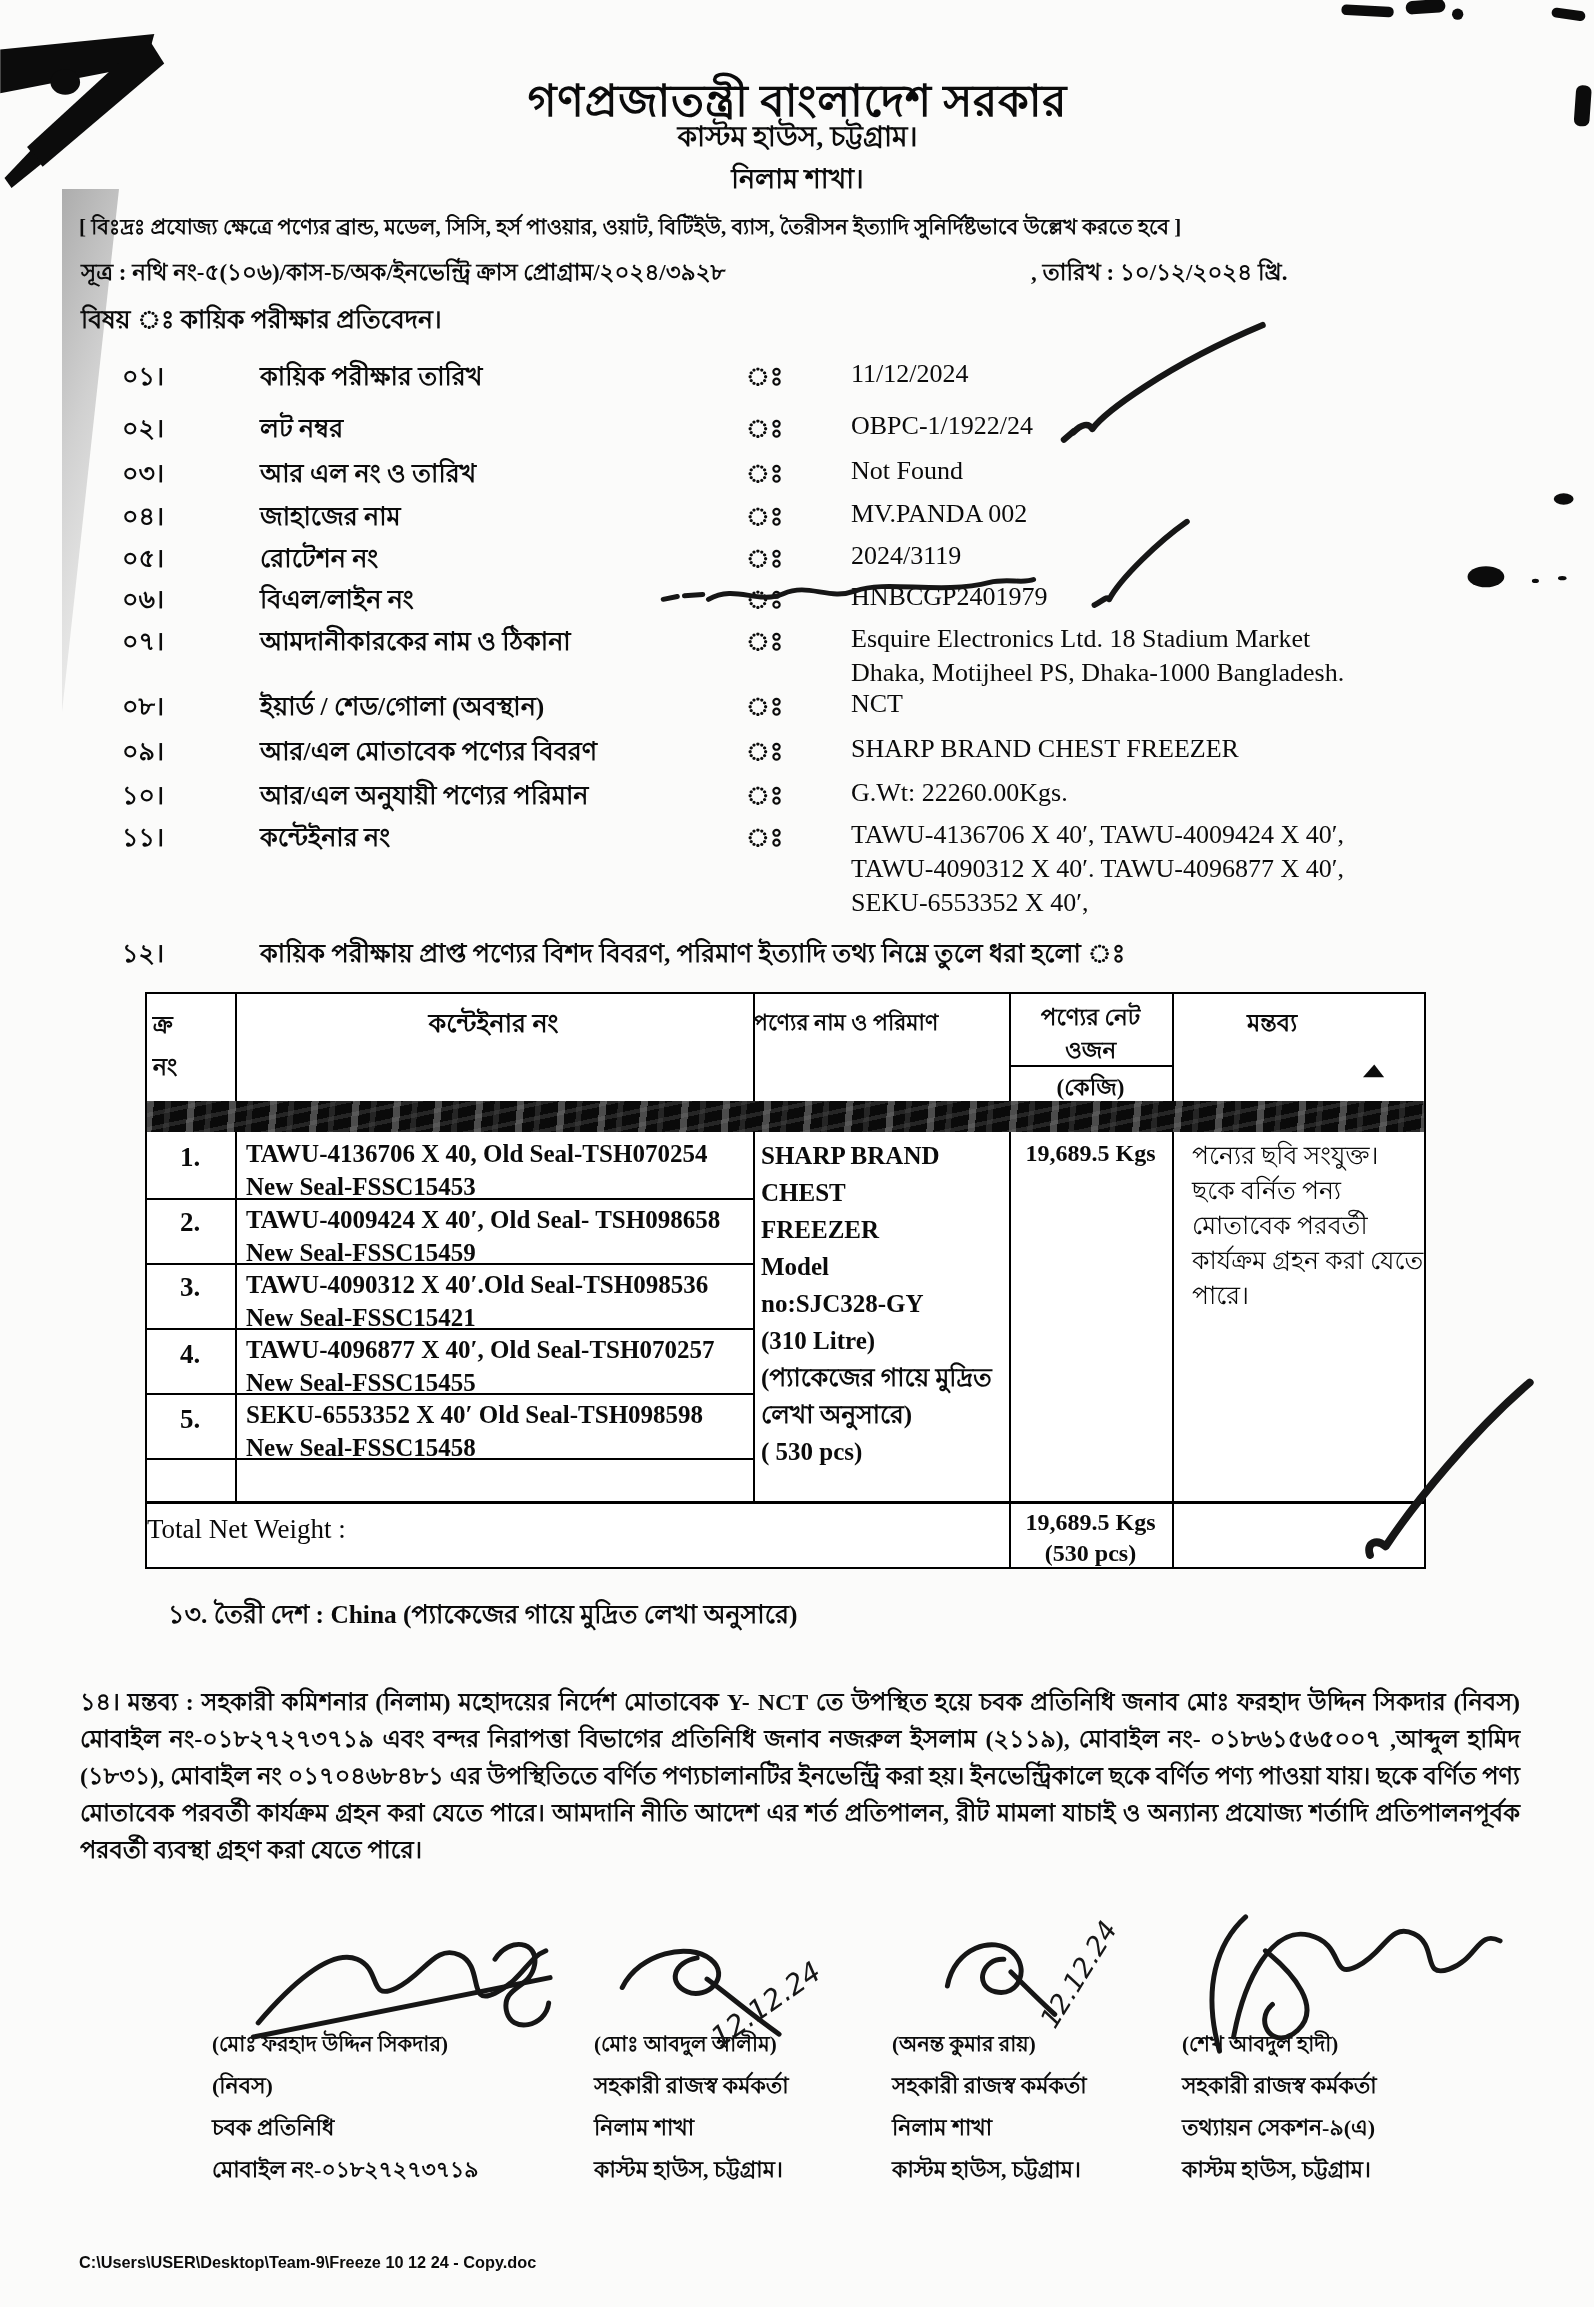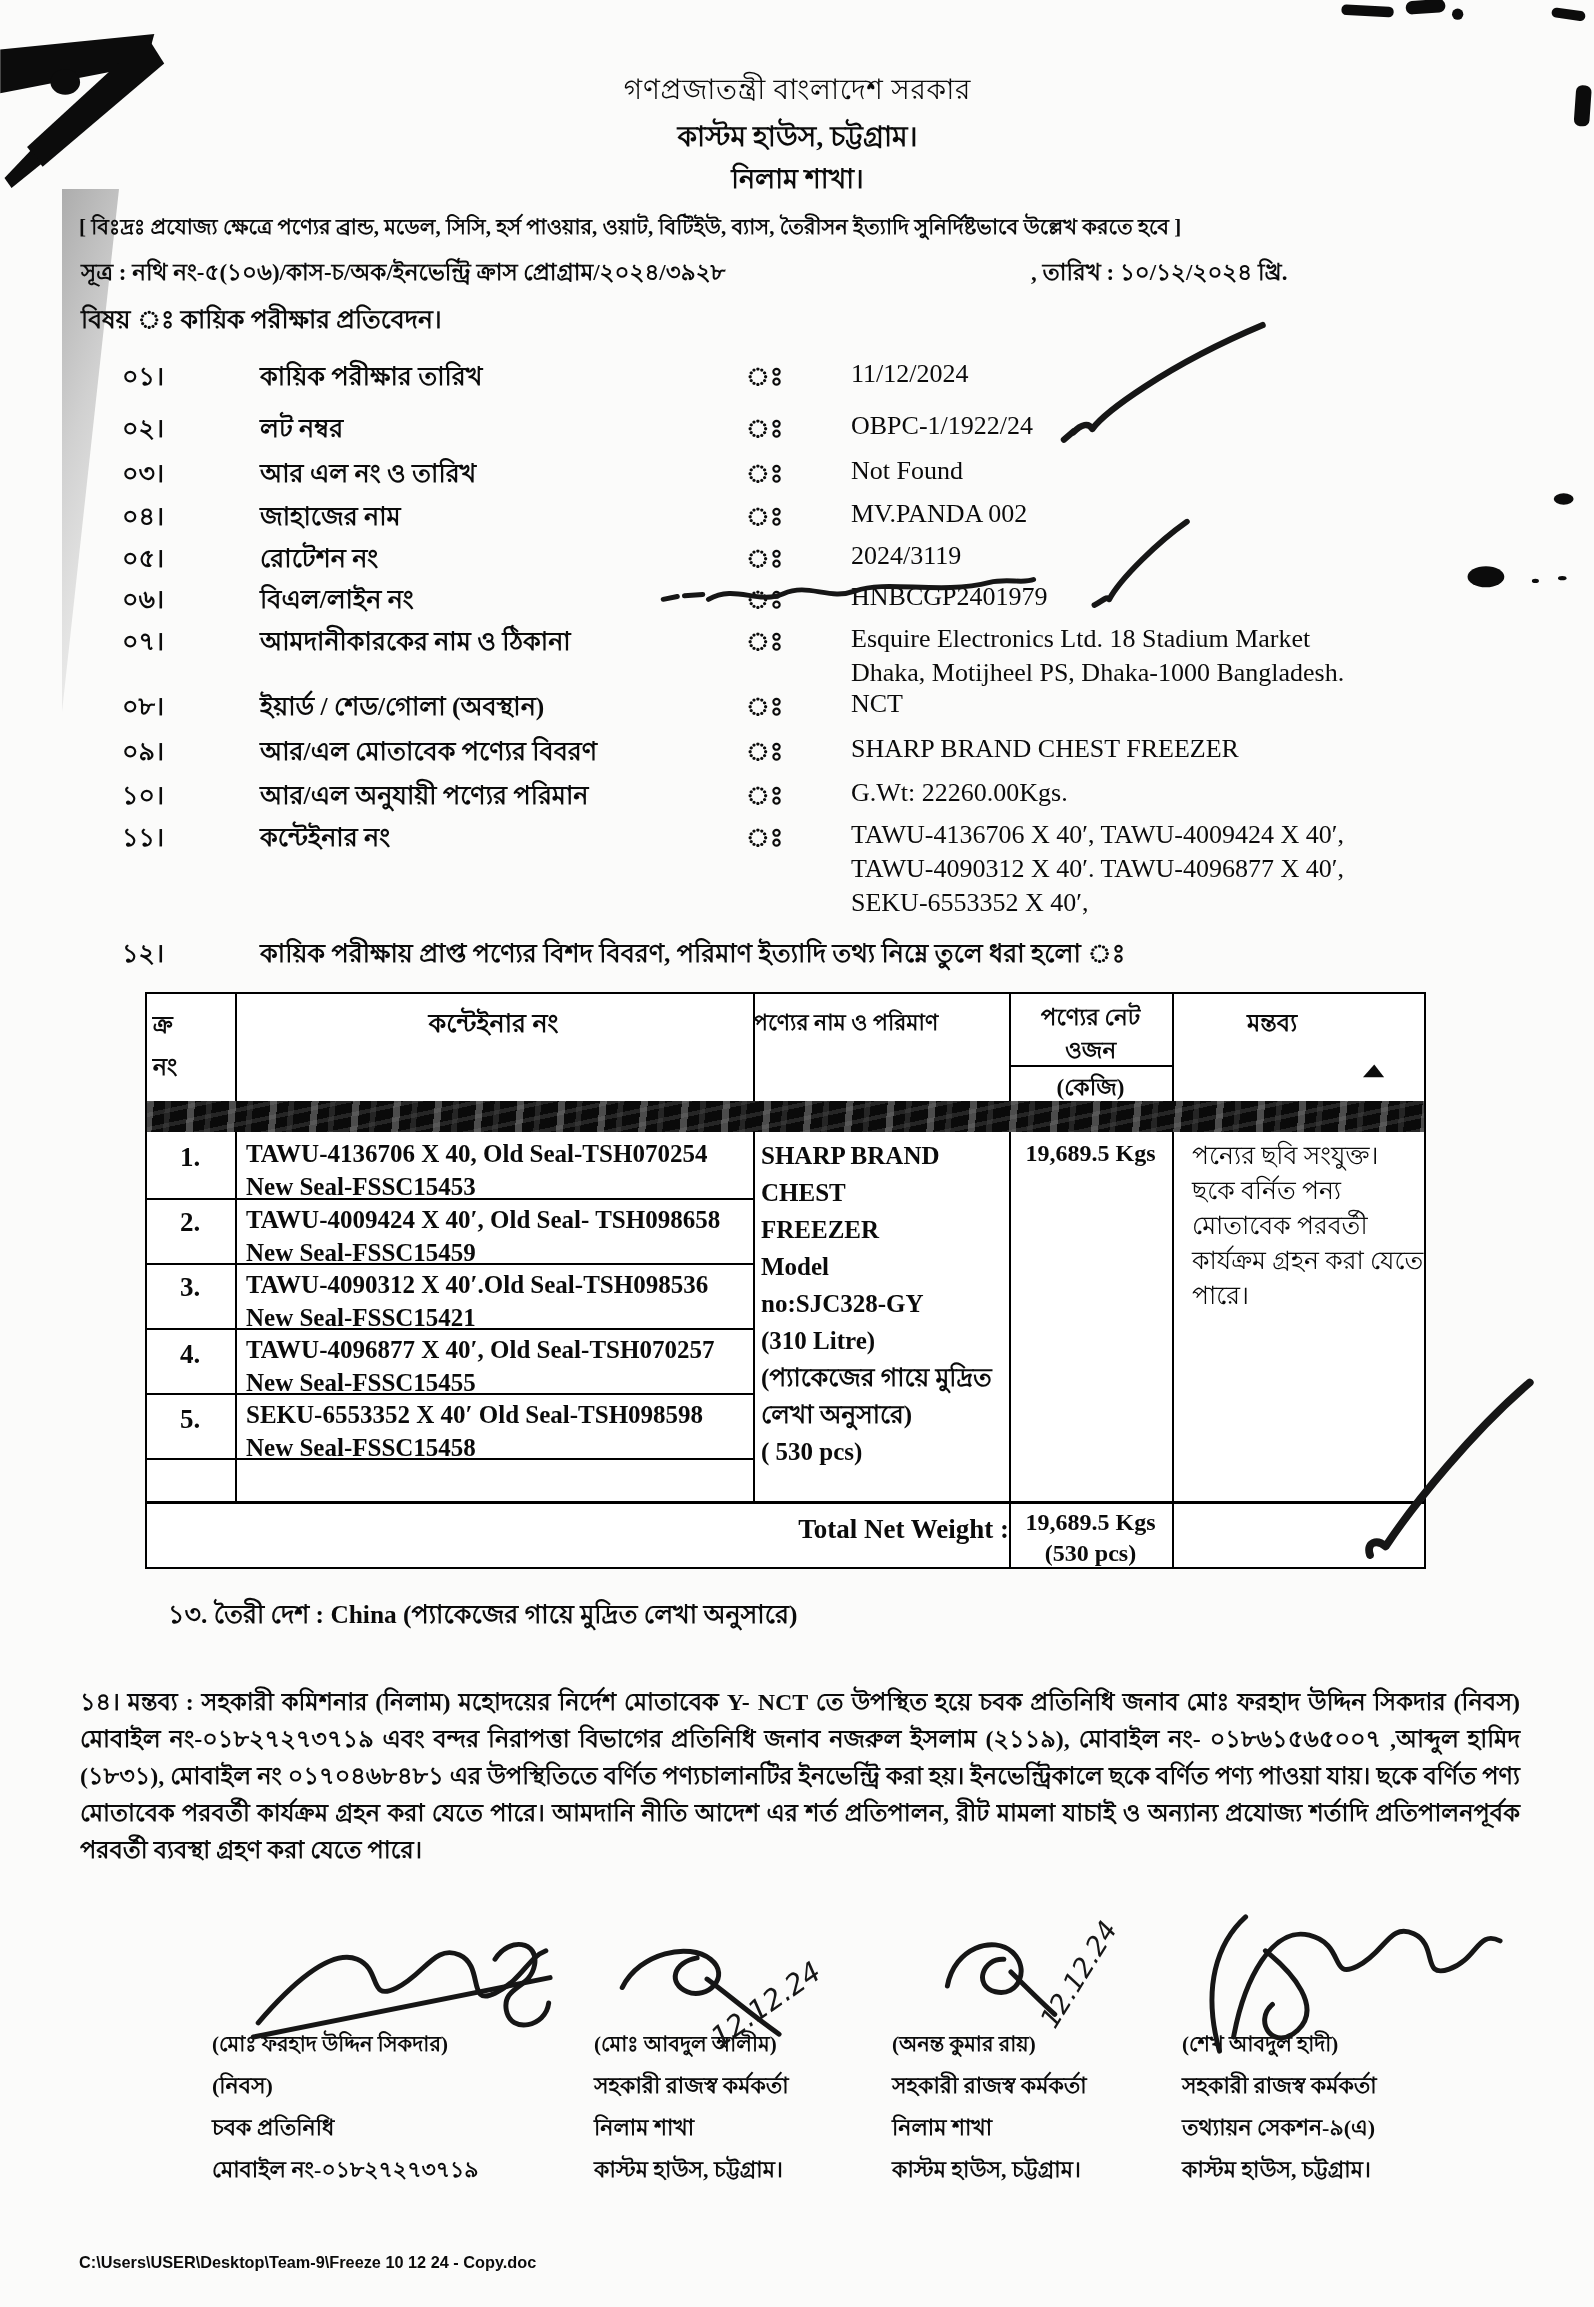--- a/index.html
+++ b/index.html
@@ -3,21 +3,21 @@
 <meta charset="utf-8">
 <style>
   html,body{margin:0;padding:0;background:#d8d8d8}
   .page{position:relative;width:1595px;height:2307px;background:#fbfbfa;overflow:hidden;
         font-family:"Liberation Serif","DejaVu Serif",serif;color:#0b0b0b}
   .abs{position:absolute}
   .bn{font-weight:700}
   .pre{white-space:pre-line}
 
   
-  .gov{left:0;right:0;top:68px;font-size:28px;font-weight:400;text-align:center;letter-spacing:0.7px}
+  .gov{left:0;right:0;top:68px;font-size:44px;font-weight:700;text-align:center;letter-spacing:0.7px}
   .office{left:0;right:0;top:115px;font-size:28px;font-weight:700;text-align:center}
   .branch{left:0;right:0;top:158px;font-size:27px;font-weight:700;text-align:center}
 
   .noteline{left:79px;top:211px;font-size:21px;font-weight:700;white-space:nowrap}
   .refrow{left:0;top:254px;width:100%;font-size:23px;font-weight:700}
   .ref-left{position:absolute;left:81px;white-space:nowrap}
   .ref-right{position:absolute;left:1031px;white-space:nowrap}
   .subject{left:81px;top:300px;font-size:25px;font-weight:700}
 
   
@@ -41,21 +41,21 @@
   .h-cont{position:absolute;left:88px;top:10px;width:517px;text-align:center;font-size:25.4px;font-weight:700}
   .h-prod{position:absolute;left:606px;top:11.3px;width:218px;text-align:left;font-size:22px;font-weight:700}
   .h-wt{position:absolute;left:862px;top:7px;width:163px;text-align:center;font-size:23px;font-weight:700;line-height:33px;white-space:pre-line}
   .h-kg{position:absolute;left:862px;top:75px;width:163px;text-align:center;font-size:23px;font-weight:700}
   .h-rem{position:absolute;left:1025px;top:10px;width:200px;text-align:center;font-size:24px;font-weight:700}
   .sl-num{position:absolute;left:0;width:86px;text-align:center;font-size:27px;font-weight:700}
   .cont-cell{position:absolute;left:99px;width:495px;font-size:25px;font-weight:700;line-height:33px;white-space:pre-line}
   .prod-cell{position:absolute;left:614px;top:143px;width:240px;font-size:25px;font-weight:700;line-height:37px;white-space:pre-line}
   .wt-cell{position:absolute;left:862px;top:146px;width:163px;text-align:center;font-size:24px;font-weight:700}
   .rem-cell{position:absolute;left:1045px;top:144px;width:235px;font-size:25px;font-weight:400;line-height:35px}
-  .tot-label{position:absolute;left:0;top:520px;width:862px;text-align:right;font-size:27px;font-weight:700}
+  .tot-label{position:absolute;left:0;top:520px;width:862px;text-align:left;font-size:27px;font-weight:400}
   .tot-val{position:absolute;left:862px;top:513px;width:163px;text-align:center;font-size:24px;font-weight:700;line-height:31px;white-space:pre-line}
 
   .line13{left:168px;top:1595px;font-size:25.4px;font-weight:700}
   .para14{left:80px;top:1684px;width:1440px;font-size:24px;font-weight:700;line-height:37px;text-align:justify}
 
   .sig{position:absolute;text-align:left;font-weight:700}
   .sig div{line-height:42px}
   .sig .nm{font-size:21px}
   .sig .ln{font-size:22px}
 

